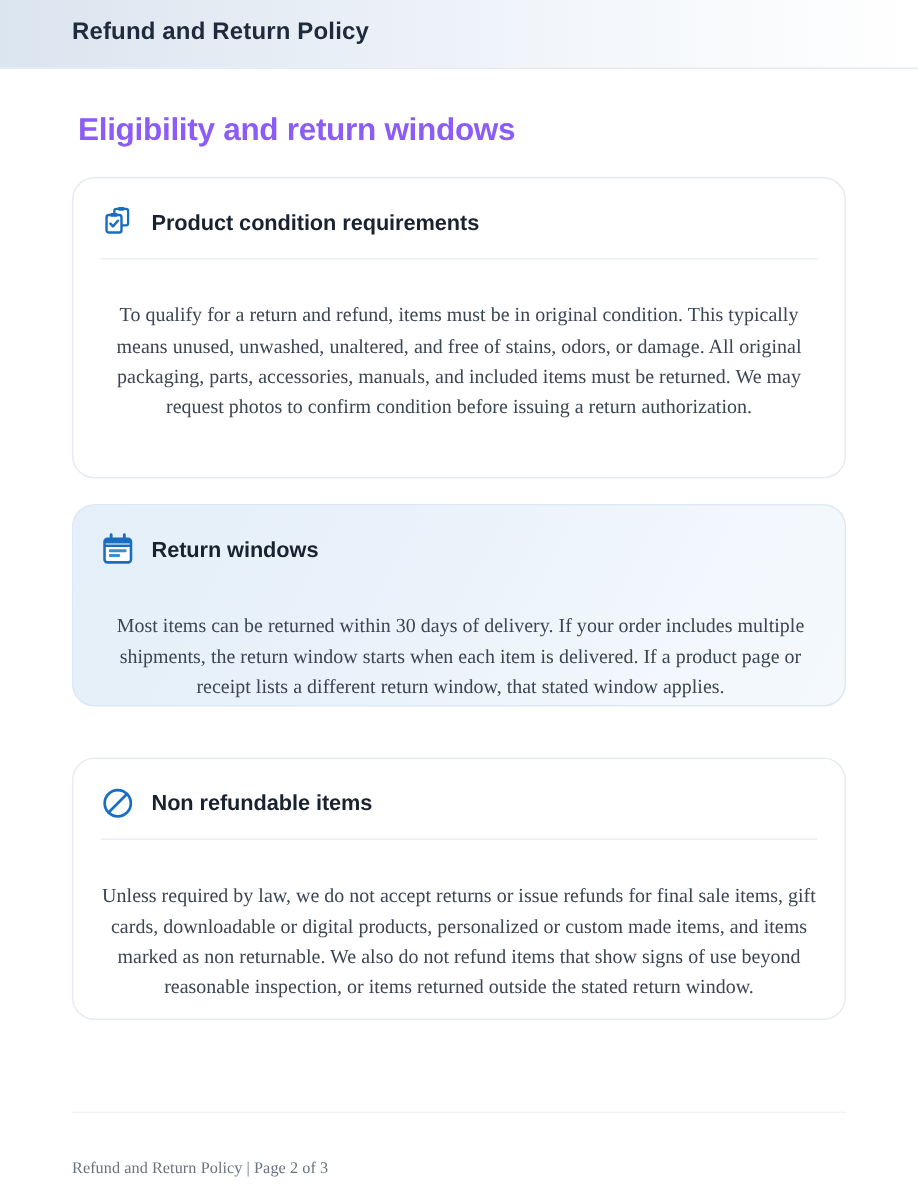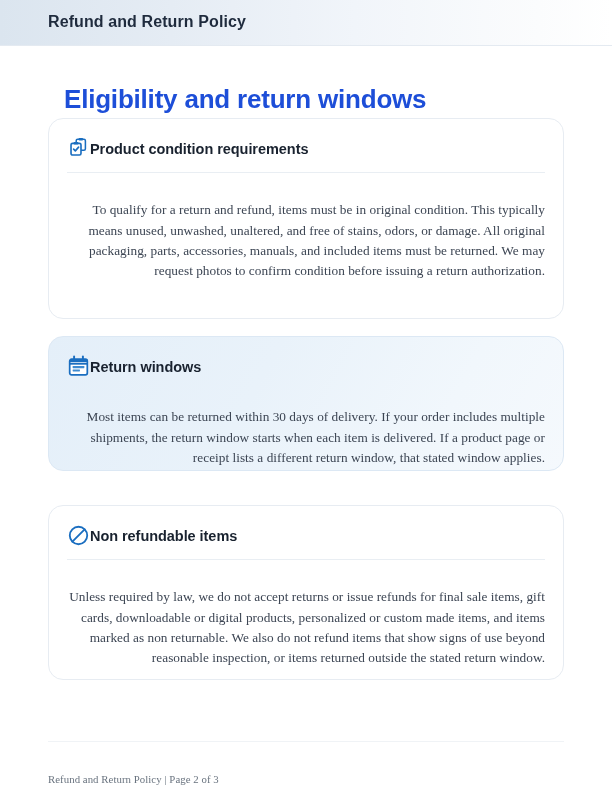--- a/index.html
+++ b/index.html
@@ -37,26 +37,26 @@
     color: #1f2b3d;
     letter-spacing: 0.1px;
     line-height: 14px;
   }
 
   
   .page-heading {
     position: absolute;
     left: 48px;
     top: 70px;
-    font-size: 26px;
+    font-size: 21px;
     font-weight: bold;
-    color: #1d4ed8;
+    color: #8b5cf6;
     letter-spacing: -0.2px;
     line-height: 26px;
-    margin: 16px;
+    margin: 4px;
   }
 
   
   .card {
     position: absolute;
     left: 48px;
     width: 516px;
     box-sizing: border-box;
     border-radius: 15px;
     border: 1px solid #e7ecf2;
@@ -67,20 +67,21 @@
   }
   .card.tinted {
     background: linear-gradient(118deg, #e4eff9 0%, #e9f2fa 40%, #f1f7fc 75%, #f5f9fd 100%);
     border: 1px solid #dce8f4;
   }
 
   .card-head {
     display: flex;
     align-items: center;
     padding: 18px 18px 0 18px;
+    gap: 11px;
   }
   .card-icon {
     width: 23px;
     height: 23px;
     flex: 0 0 23px;
     display: block;
     color: #1a6ec0;
   }
   .card-icon svg {
     display: block;
@@ -98,21 +99,21 @@
     height: 1px;
     background: #e9eef3;
     margin: 12px 18px 0 18px;
   }
   .card-body {
     font-family: "Liberation Serif", serif;
     font-size: 13.3px;
     line-height: 20.2px;
     color: #3c4553;
     padding: 14px 18px 0 18px;
-    text-align: right;
+    text-align: center;
     letter-spacing: 0.02px;
   }
   .card.tinted .card-body {
     padding-top: 16px;
     color: #3c4553;
     padding-left: 20px;
   }
 
   
   #card-1 { top: 118px; height: 201px; }

